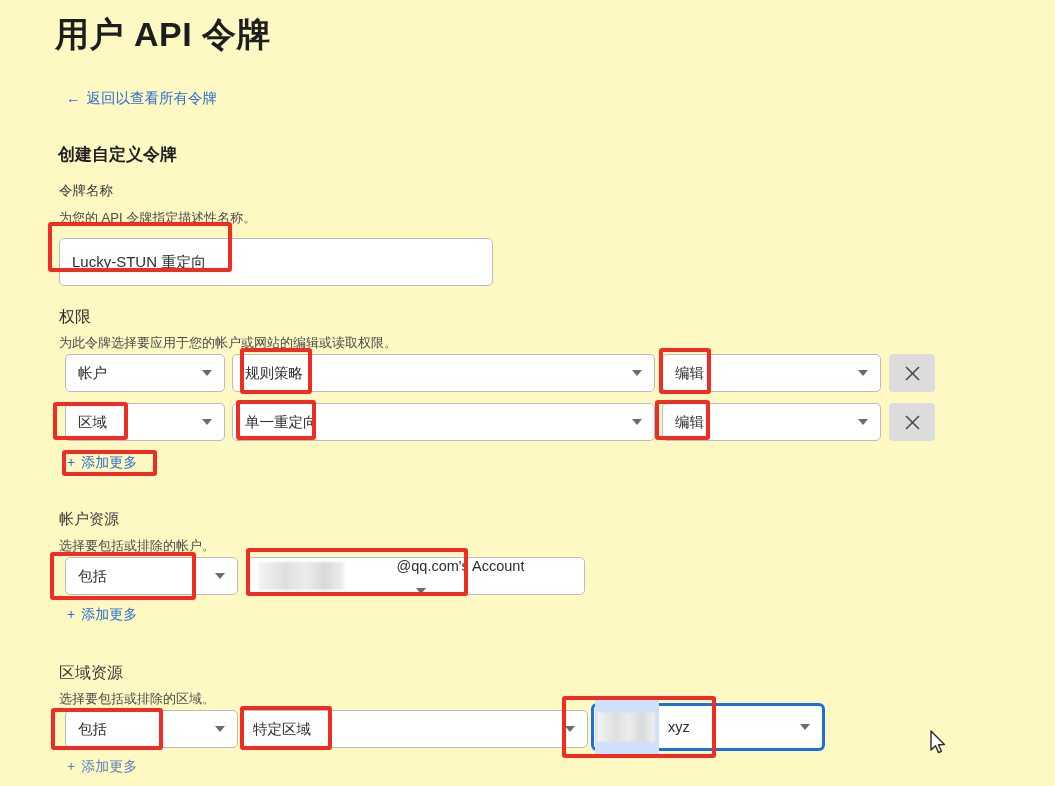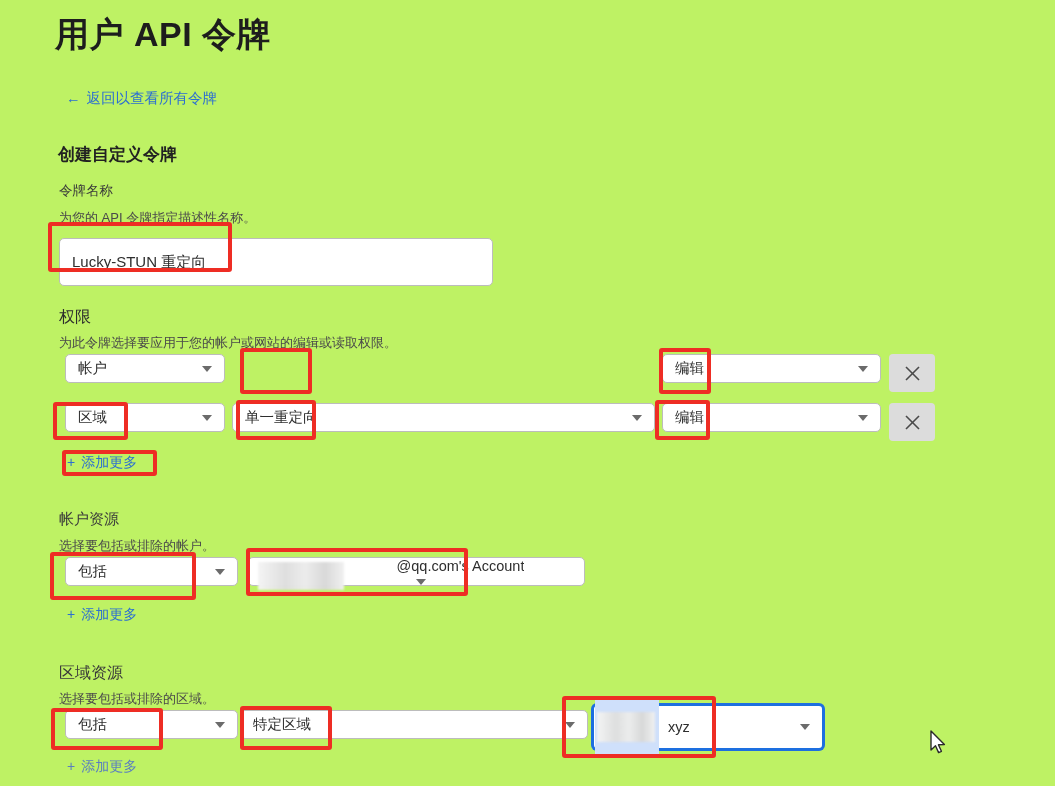--- a/index.html
+++ b/index.html
@@ -8,21 +8,21 @@
     margin: 0; padding: 0;
     background: #ffffff;
     width: 1055px; height: 786px;
     overflow: hidden;
     font-family: "Liberation Sans", "DejaVu Sans", sans-serif;
     color: #313131;
   }
   #page {
     position: relative;
     width: 1055px; height: 786px;
-    background: #bef264;
+    background: #fef9c3;
   }
 
   
   .page-title {
     position: absolute; left: 55px; top: 12px;
     font-size: 34px; font-weight: bold; letter-spacing: .5px;
     color: #1d1d1d; white-space: nowrap;
   }
   .back-link {
     position: absolute; left: 66px; top: 89px;
@@ -47,21 +47,21 @@
   .text-input {
     position: absolute;
     border: 1px solid #bcbcbc; border-radius: 5px;
     background: #fff; font-size: 15px; color: #2e2e2e;
     padding: 0 12px; line-height: 36px; height: 48px;
     font-family: inherit; outline: none;
   }
   .select {
     position: absolute;
     border: 1px solid #bcbcbc; border-radius: 5px;
-    background: #fff; height: 29px;
+    background: #fff; height: 38px;
     display: flex; align-items: center;
     padding: 0 12px; cursor: pointer;
   }
   .select.focused {
     border: 2px solid #1d6fe0;
     box-shadow: 0 0 0 1px #1d6fe0;
   }
   .select .val {
     font-size: 14.5px; color: #2e2e2e; white-space: nowrap;
     overflow: hidden; flex: 1;
@@ -131,20 +131,24 @@
   <div class="field-label" style="left:59px; top:182px;">令牌名称</div>
   <div class="field-desc" style="left:59px; top:209px;">为您的 API 令牌指定描述性名称。</div>
 
   <input class="text-input" style="left: 59px; top: 238px; width: 434px;" value="Lucky-STUN 重定向">
 
   <div class="field-label" style="left:59px; top:307px; font-size:16px; color:#2d2d2d;">权限</div>
   <div class="field-desc" style="left:59px; top:334px;font-family:Liberation Serif, serif;">为此令牌选择要应用于您的帐户或网站的编辑或读取权限。</div>
 
   <div class="select" style="left:65px; top:354px; width:160px;">
     <span class="val">帐户</span>
+    <span class="caret"></span>
+  </div>
+  <div class="select" style="left:232px; top:354px; width:423px;">
+    <span class="val">规则策略</span>
     <span class="caret"></span>
   </div>
   <div class="select" style="left:662px; top:354px; width:219px;">
     <span class="val">编辑</span>
     <span class="caret"></span>
   </div>
   <button class="x-btn" style="left:889px; top:354px;">
     <svg width="17" height="17" viewBox="0 0 17 17">
       <line x1="2" y1="2" x2="15" y2="15" stroke="#4a4a4a" stroke-width="1.6"></line>
       <line x1="15" y1="2" x2="2" y2="15" stroke="#4a4a4a" stroke-width="1.6"></line>

